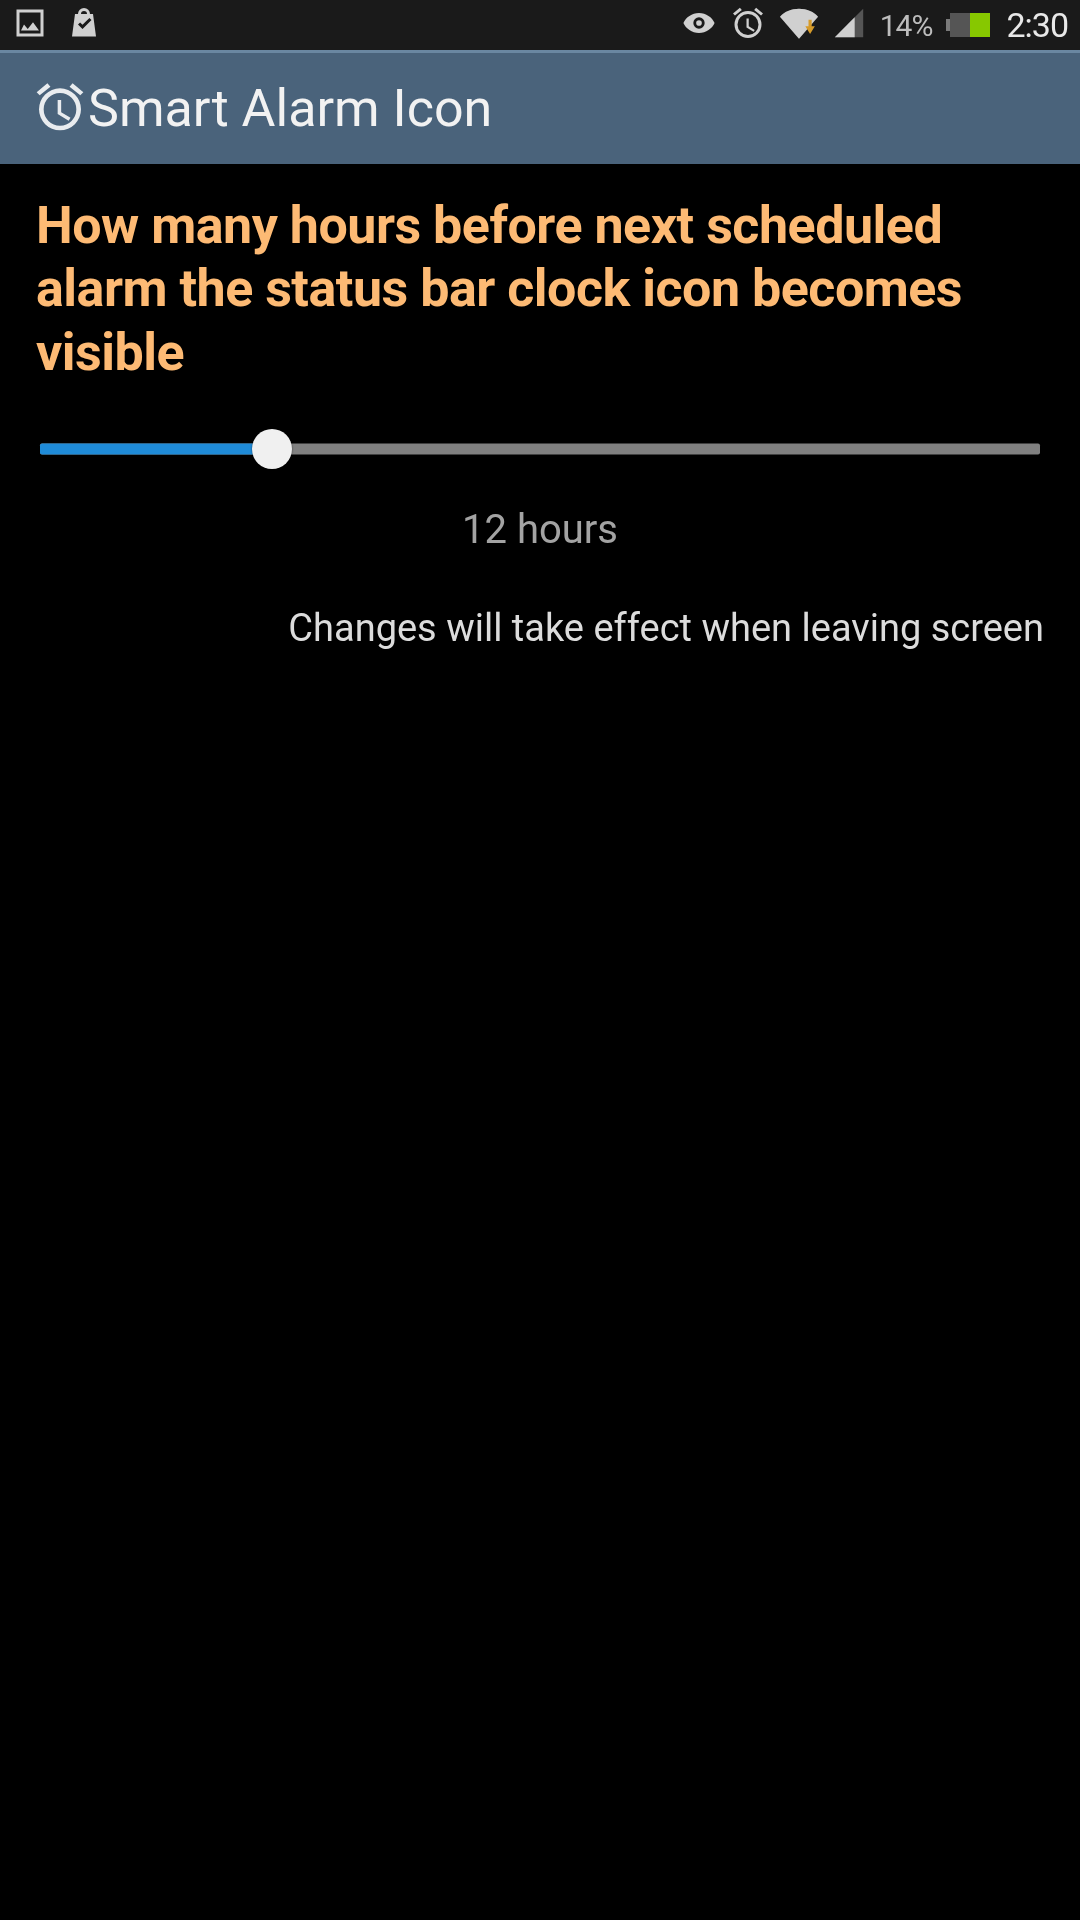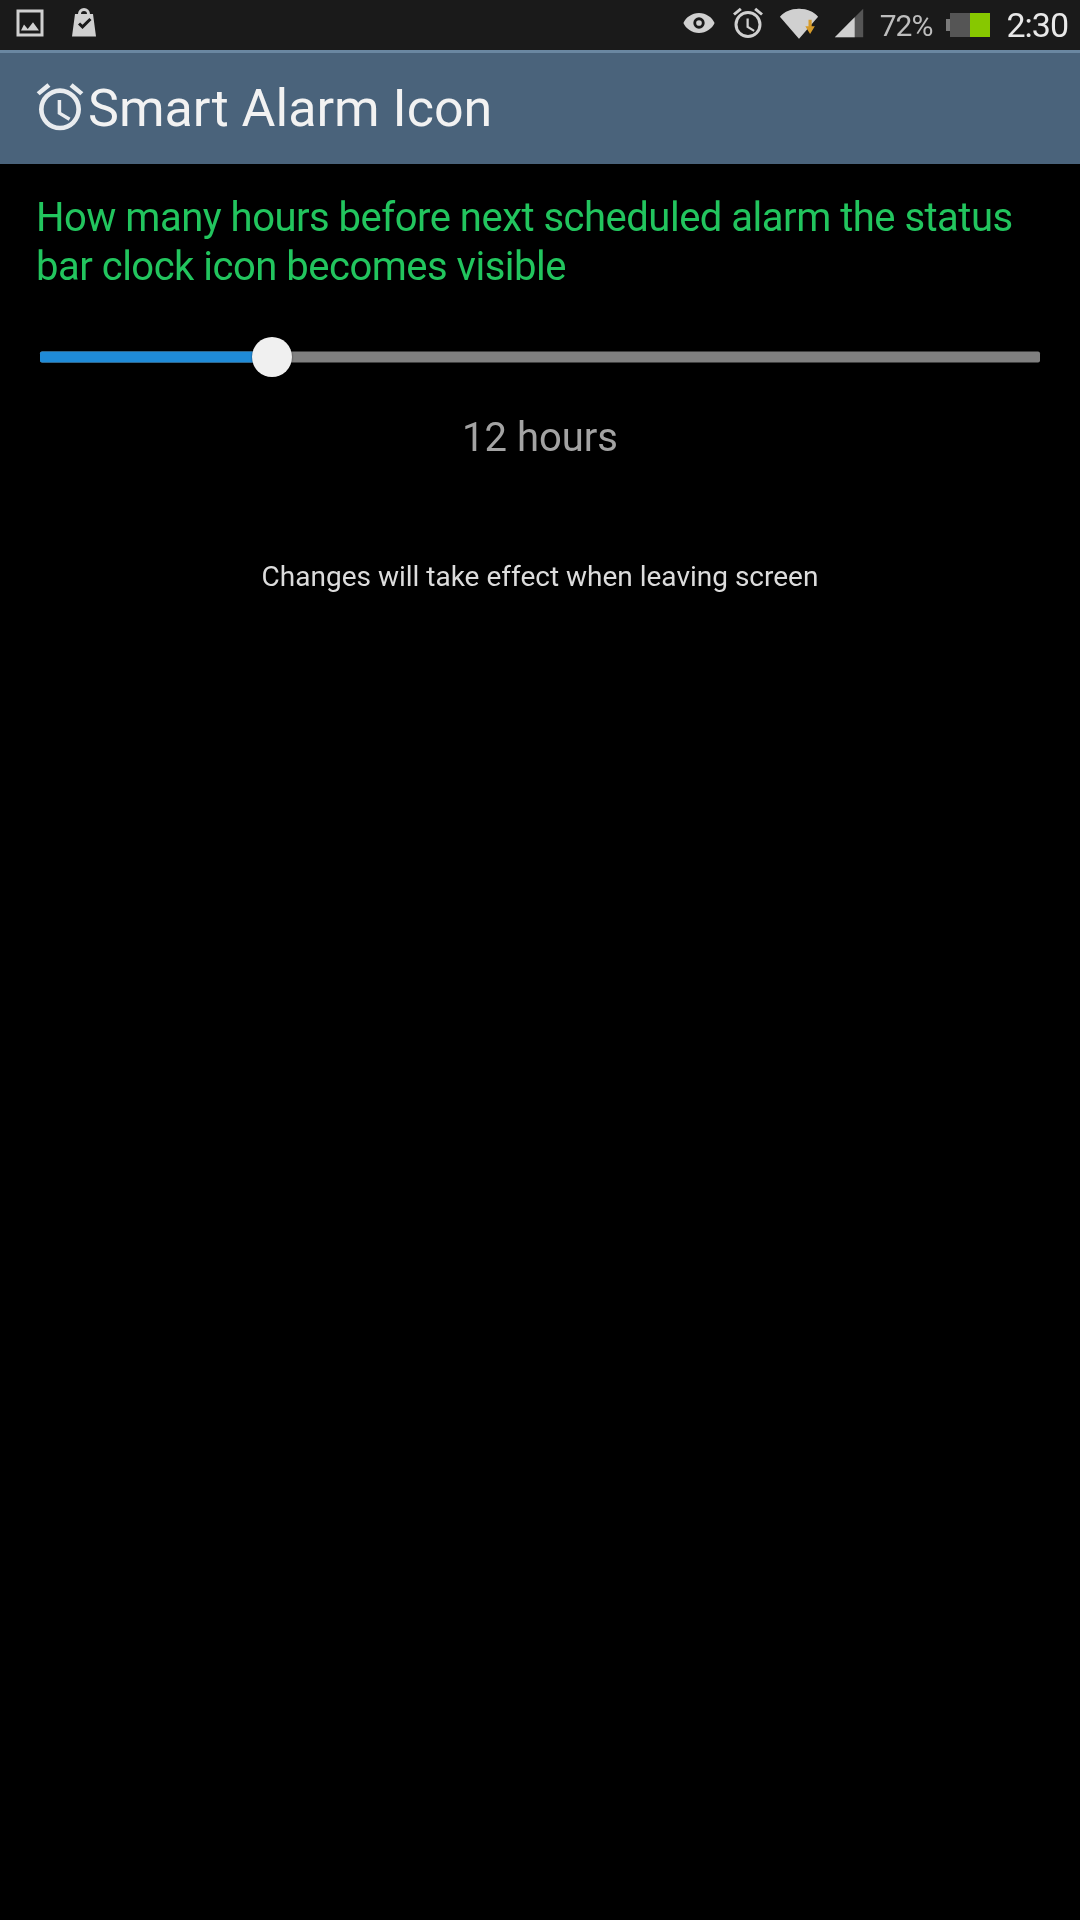--- a/index.html
+++ b/index.html
@@ -35,42 +35,43 @@
     padding-left: 32px;
   }
   .action-bar .title {
     color: #f2f2f2;
     font-size: 52px;
     font-weight: 400;
   }
   .content { padding: 22px 36px 0 36px; }
   .section-title { color: #f6f6f6; font-size: 48px; font-weight: 400; }
   .section-desc {
-    color: #22c55e;
-    font-size: 40px;
+    color: #fdba74;
+    font-size: 52px;
     line-height: 1.22;
     margin-top: 8px;
     letter-spacing: -0.5px;
+    font-weight: bold;
   }
   .slider-row { position: relative; margin-top: 40px; height: 50px; }
   .track {
     position: absolute; left: 4px; right: 4px; top: 50%; transform: translateY(-50%);
     height: 11px; background: #808080; border-radius: 2px;
   }
   .track-fill {
     position: absolute; left: 4px; top: 50%; transform: translateY(-50%);
     height: 11px; background: #1f8bd8; border-radius: 2px;
   }
   .thumb {
     position: absolute; top: 50%; transform: translate(-50%, -50%);
     width: 40px; height: 40px; border-radius: 50%;
     background: #f0f0f0; box-shadow: 0 0 2px rgba(0,0,0,.6);
   }
   .value-label { text-align: center; color: #a3a3a3; font-size: 40px; margin-top: 32px; }
-  .hint { text-align: center; color: #dcdcdc; font-size: 28px; margin-top: 99px; }
+  .hint { text-align: right; color: #dcdcdc; font-size: 38px; margin-top: 53px; }
   
   .battery { display: flex; align-items: center; }
   .battery .cap { width: 4px; height: 12px; background: #7a7a7a; }
   .battery .body { width: 40px; height: 24px; background: #555; position: relative; }
   .battery .fill { position: absolute; right: 0; top: 0; bottom: 0; background: #87c800; }
 </style>
 </head>
 <body>
 
 <div class="status-bar">
@@ -104,21 +105,21 @@
           <path class="ico" d="M12 3C7 3 2.5 5 0 8l12 14L24 8c-2.5-3-7-5-12-5z"></path>
           <path fill="#d69b2a" d="M16 14l3 5 3-5h-2v-4h-2v4z"></path>
         </svg>
     </span>
     <span>
       <svg width="34" height="34" viewBox="0 0 24 24">
           <path fill="#555" d="M2 22h20V2z"></path>
           <path class="ico" d="M2 22h14V8z"></path>
         </svg>
     </span>
-    <span class="pct">72%</span>
+    <span class="pct">14%</span>
     <span class="battery">
       <span class="cap"></span>
       <span class="body">
           <span class="fill" id="battFill" style="width: 50%;"></span>
         </span>
     </span>
     <span class="time">2:30</span>
   </div>
 </div>
 

